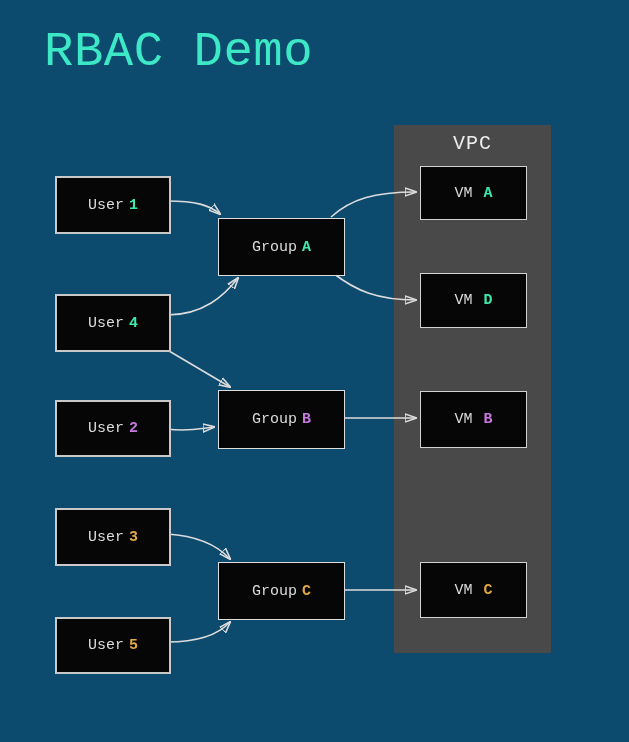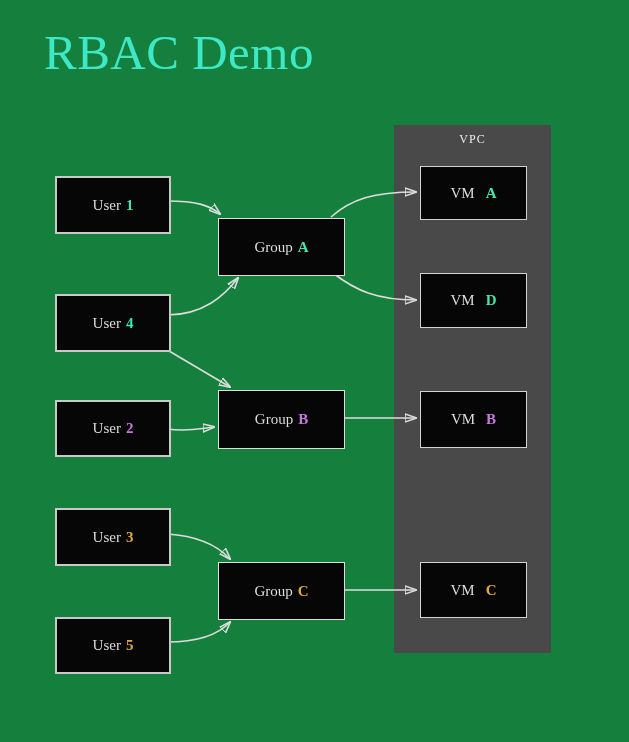--- a/index.html
+++ b/index.html
@@ -4,23 +4,23 @@
 <style>
   html, body {
     margin: 0;
     padding: 0;
     background: #000;
   }
   .stage {
     position: relative;
     width: 629px;
     height: 742px;
-    background: #15803d;
+    background: #0c4a6e;
     overflow: hidden;
-    font-family: Liberation Serif, serif;
+    font-family: Liberation Mono, monospace;
   }
   .title {
     position: absolute;
     left: 44px;
     top: 24px;
     margin: 0;
     font-size: 49px;
     font-weight: 500;
     letter-spacing: 0.5px;
     color: #3ce8c6;
@@ -32,21 +32,21 @@
     width: 157px;
     height: 528px;
     background: #494949;
   }
   .vpc-label {
     position: absolute;
     top: 7px;
     left: 0;
     width: 100%;
     text-align: center;
-    font-size: 12px;
+    font-size: 20px;
     letter-spacing: 1px;
     color: #ededed;
   }
   .edges {
     position: absolute;
     left: 0;
     top: 0;
     pointer-events: none;
   }
   .edges path {

